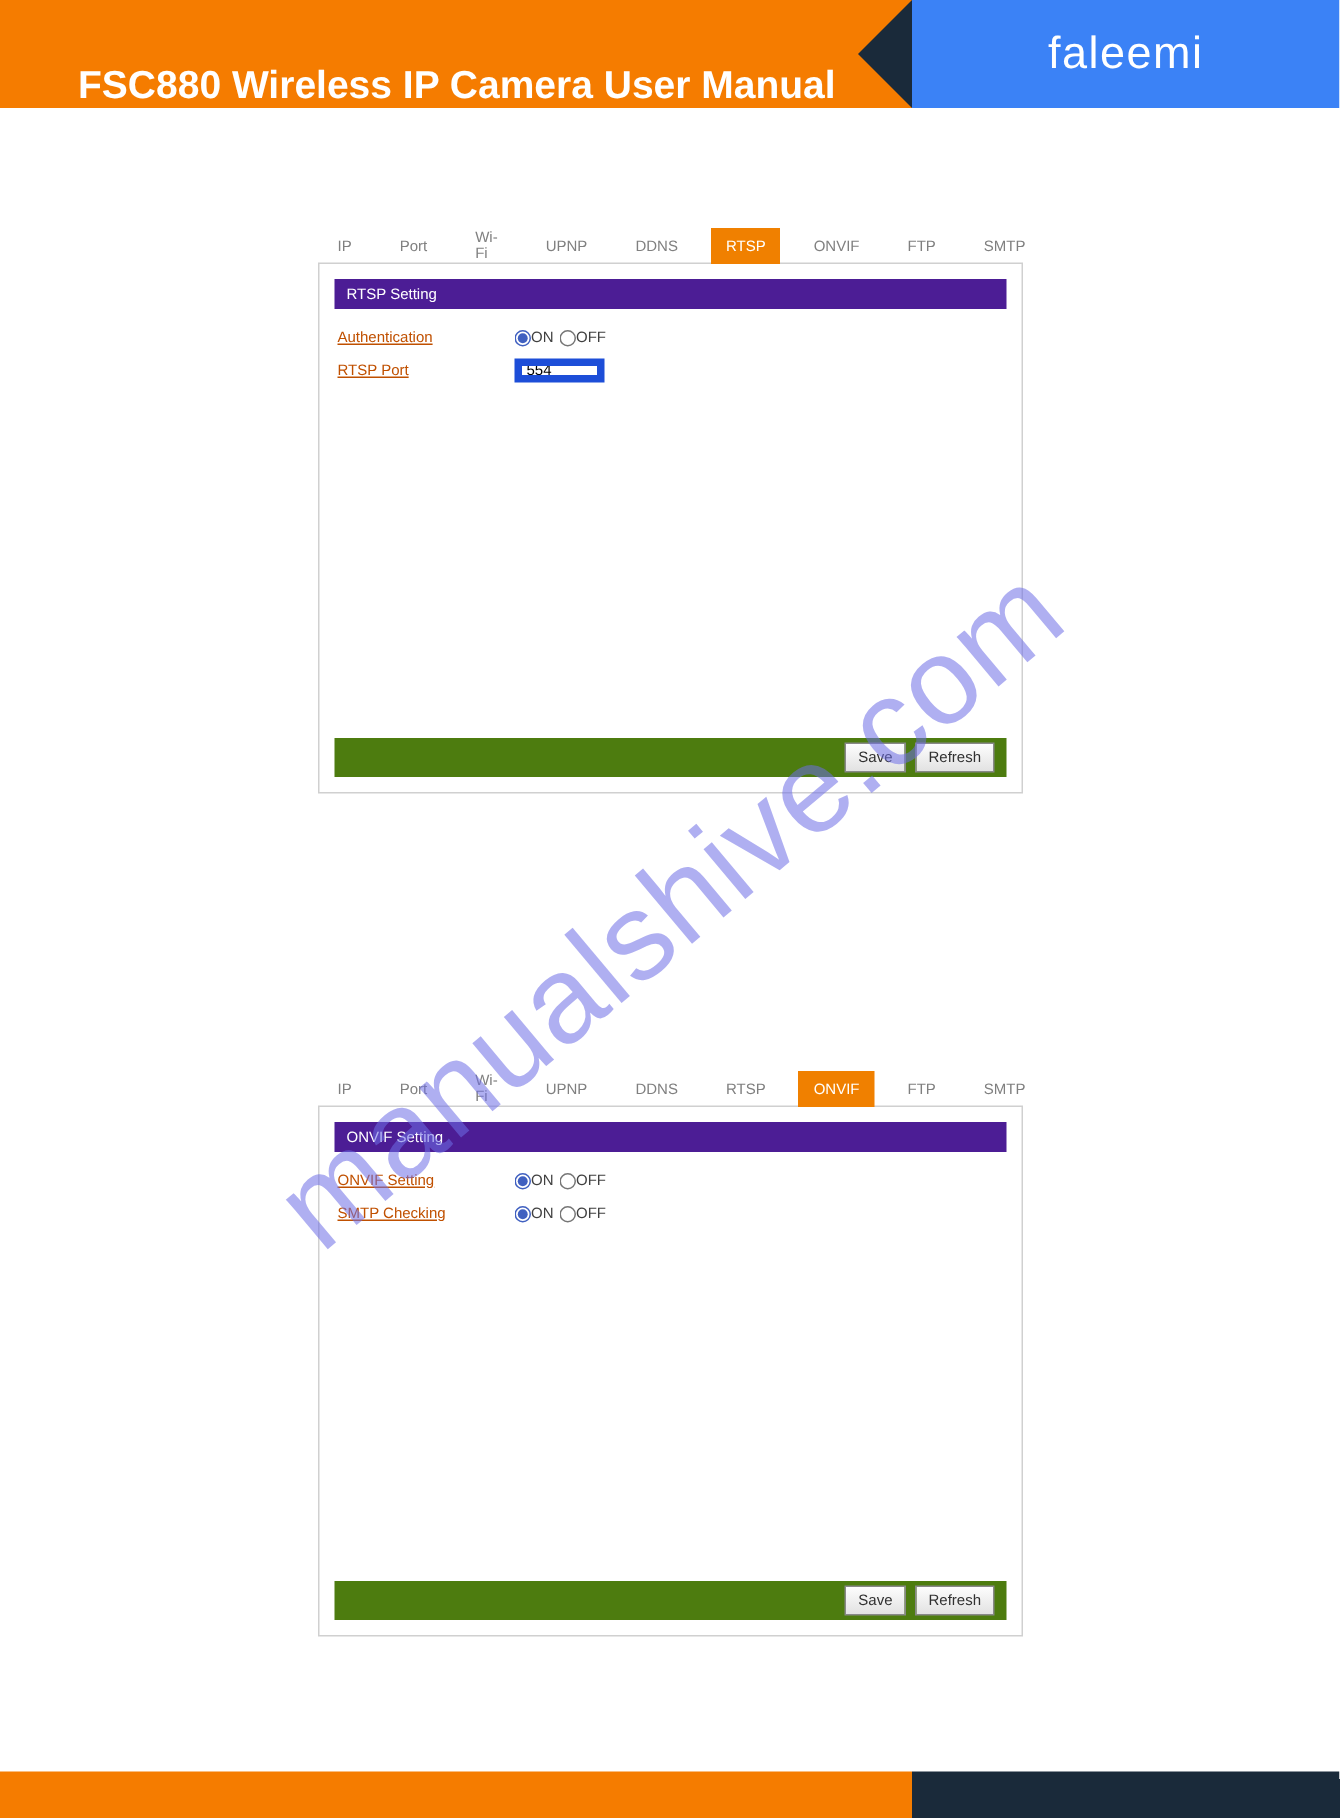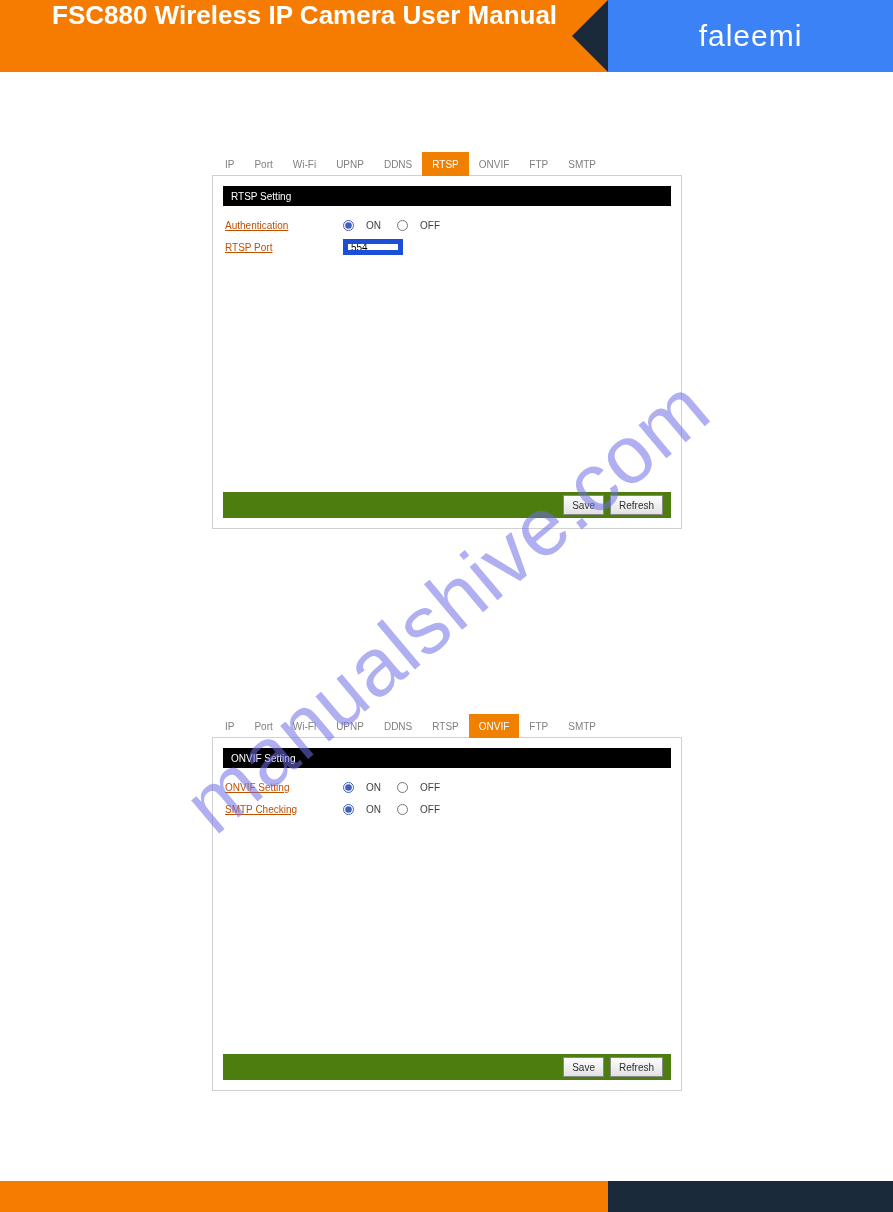--- a/index.html
+++ b/index.html
@@ -16,21 +16,21 @@
   .header {
     width: 100%;
     height: 72px;
     display: flex;
     position: relative;
   }
   .header-orange {
     background: #f57c00;
     flex: 1;
     display: flex;
-    align-items: flex-start;
+    align-items: flex-end;
     padding-left: 52px;
     color: #fff;
     font-weight: bold;
     font-size: 26px;
     position: relative;
   }
   .header-dark {
     width: 285px;
     background: #3b82f6;
     display: flex;
@@ -88,21 +88,21 @@
     position: absolute;
     left: 212px;
     width: 470px;
     border: 1px solid #d0d0d0;
   }
   .panel-wrap.first { top: 175px; height: 354px;}
   .panel-wrap.second { top: 737px; height: 354px;}
 
   .tabs {
     display: flex;
-    gap: 0;
+    gap: 12px;
     padding: 0 0 0 2px;
     height: 24px;
     align-items: stretch;
     position: absolute;
     top: -24px;
     left: 0;
   }
   .tab {
     font-size: 10px;
     color: #808080;
@@ -116,21 +116,21 @@
     color: #fff;
   }
 
   .panel-body {
     padding: 10px;
     height: 100%;
     display: flex;
     flex-direction: column;
   }
   .section-header {
-    background: #000000;
+    background: #4c1d95;
     color: #fff;
     font-size: 10px;
     padding: 4px 8px;
     height: 20px;
     display:flex;
     align-items:center;
   }
   .section-content {
     flex: 1;
     padding: 8px 0;
@@ -144,21 +144,21 @@
   }
   .form-label {
     width: 120px;
     color: #c05000;
     padding-left: 2px;
     text-decoration: underline;
   }
   .form-control {
     display: flex;
     align-items: center;
-    gap: 12px;
+    gap: 0;
     color: #404040;
   }
   .form-control input[type="radio"] {
     width: 11px; height: 11px;
     accent-color: #4060c0;
   }
   .form-control input[type="text"] {
     width: 60px;
     height: 16px;
     font-size: 10px;

